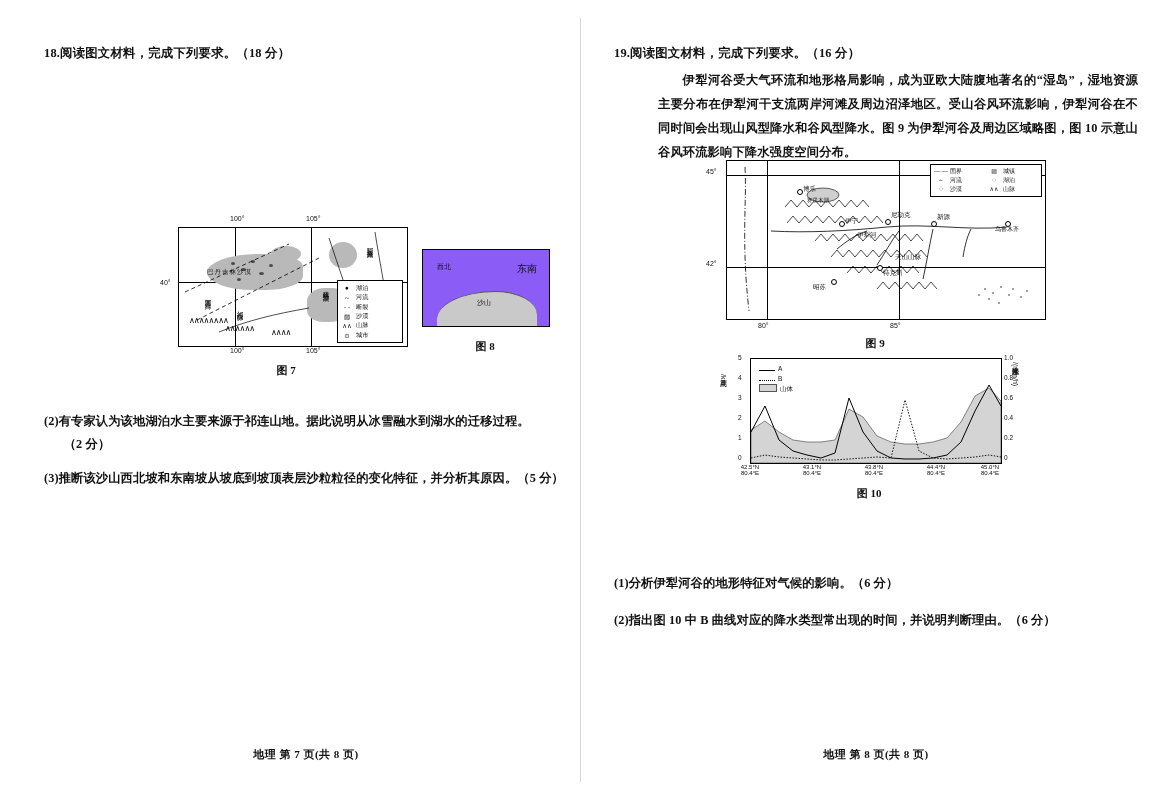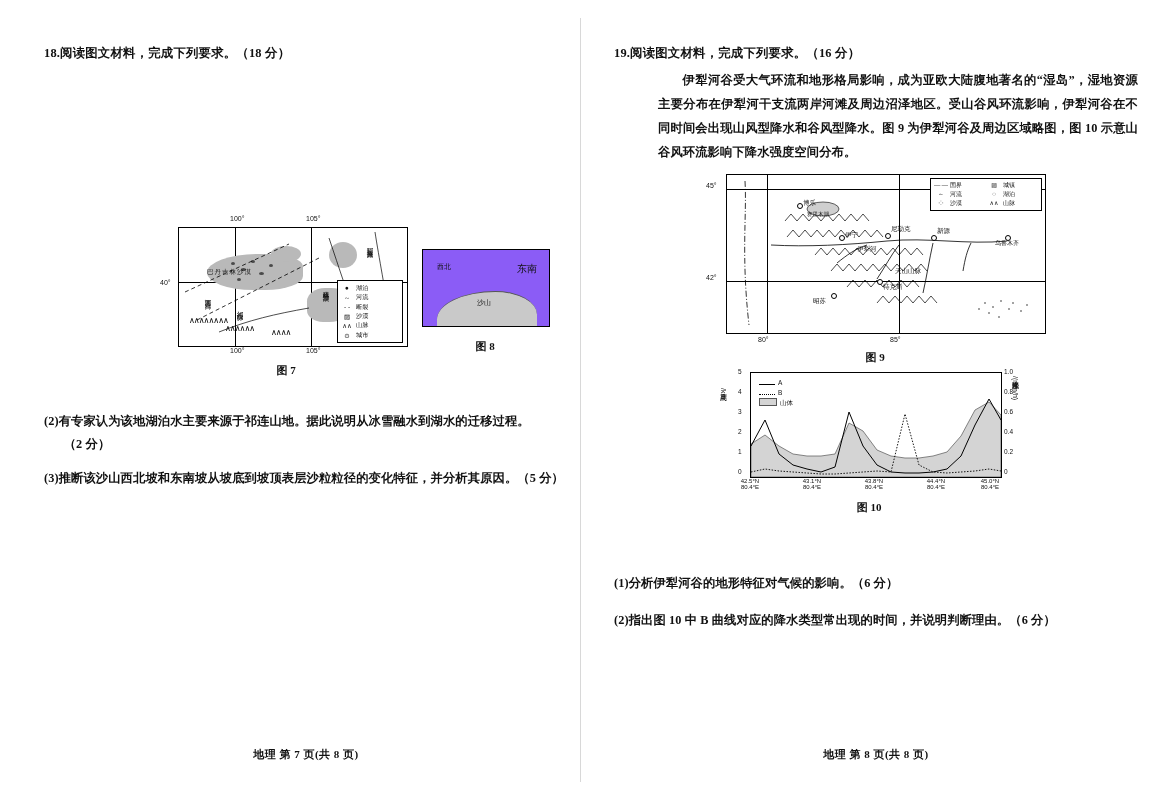--- a/index.html
+++ b/index.html
@@ -384,21 +384,21 @@
     <div class="footer">地理  第 7 页(共 8 页)</div>
   </div>
 
   <div class="col col-right">
 
     <div style="position:absolute; left:0; top:44px; width:524px;">
       <div class="q-head">19.阅读图文材料，完成下列要求。（16 分）</div>
       <div class="para" style="margin-top:6px;margin-left:44px;">伊犁河谷受大气环流和地形格局影响，成为亚欧大陆腹地著名的“湿岛”，湿地资源主要分布在伊犁河干支流两岸河滩及周边沼泽地区。受山谷风环流影响，伊犁河谷在不同时间会出现山风型降水和谷风型降水。图 9 为伊犁河谷及周边区域略图，图 10 示意山谷风环流影响下降水强度空间分布。</div>
     </div>
 
-    <div style="position:absolute; left:0; top:170px; width:524px; height:200px;">
+    <div style="position:absolute; left:0; top:156px; width:524px; height:200px;">
       <div class="fig9">
         <div class="ticklabel" style="left:6px; top:12px;">45°</div>
         <div class="ticklabel" style="left:6px; top:104px;">42°</div>
         <div class="ticklabel" style="left:58px; top:166px;">80°</div>
         <div class="ticklabel" style="left:190px; top:166px;">85°</div>
 
         <div class="frame">
           <div class="gridline-v" style="left:40px;"></div>
           <div class="gridline-v" style="left:172px;"></div>
           <div class="gridline-h" style="top:14px;"></div>

